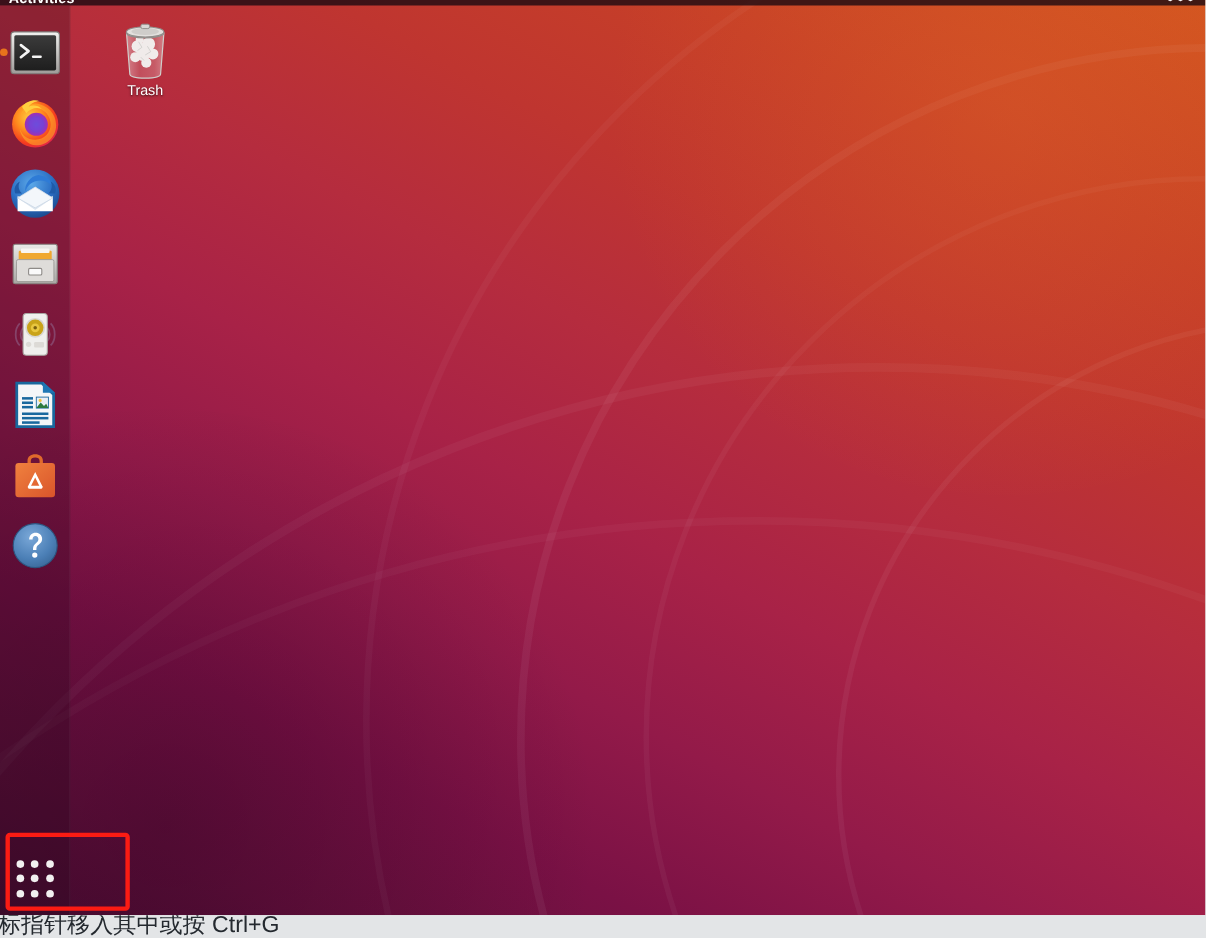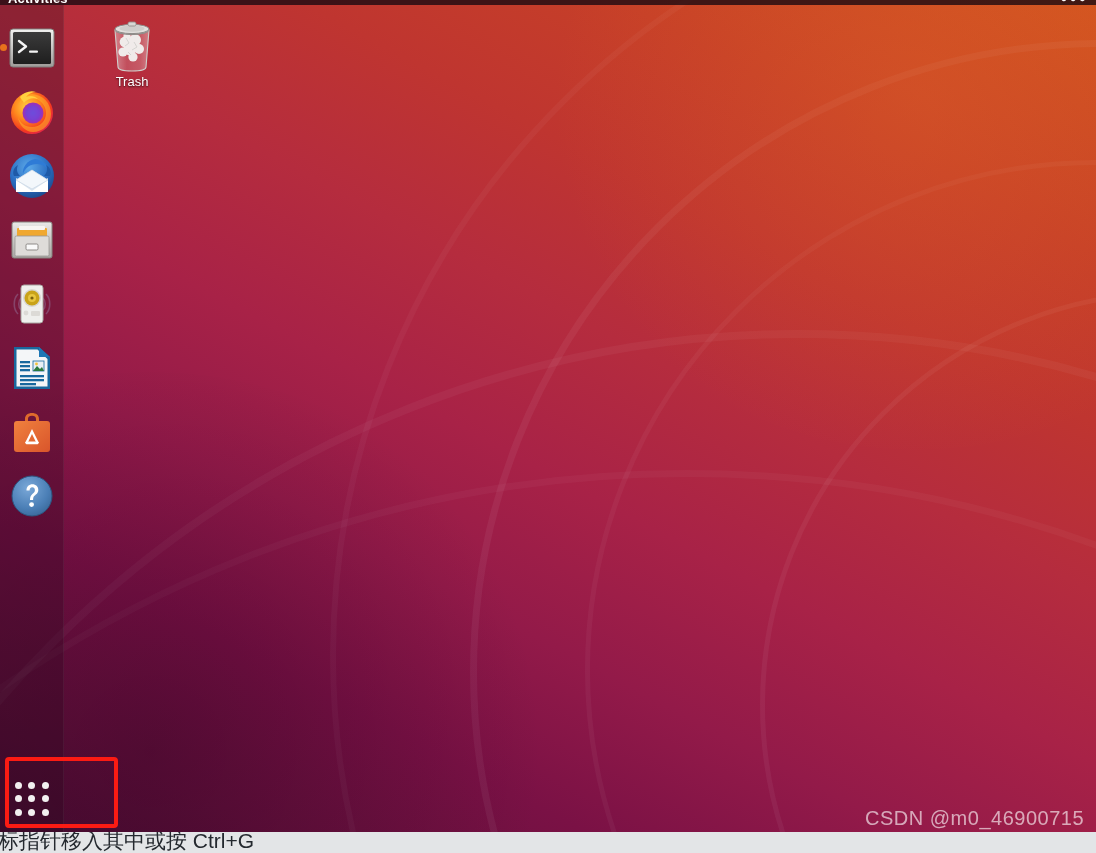--- a/index.html
+++ b/index.html
@@ -473,20 +473,19 @@
         <ellipse cx="26" cy="14" rx="17" ry="4.6" fill="url(#lid)" stroke="#8f8c89" stroke-width="1"></ellipse>
         <ellipse cx="26" cy="13" rx="17" ry="4.6" fill="#e2e0dd" stroke="#8f8c89" stroke-width="1"></ellipse>
         <ellipse cx="26" cy="12.6" rx="12.5" ry="3.2" fill="#cfcdca"></ellipse>
         <rect x="22" y="6" width="8" height="4" rx="1.6" fill="#d9d7d4" stroke="#918e8b" stroke-width="0.9"></rect>
       </svg>
       <div class="label">Trash</div>
     </div>
 
     <div class="annot-rect"></div>
 
-    <div class="watermark">CSDN @m0_46900715</div>
   </div>
 
   <div class="page-caption">
     <div class="caption-text">将鼠标指针移入其中或按 Ctrl+G</div>
   </div>
 
 </div>
 
 </body></html>

